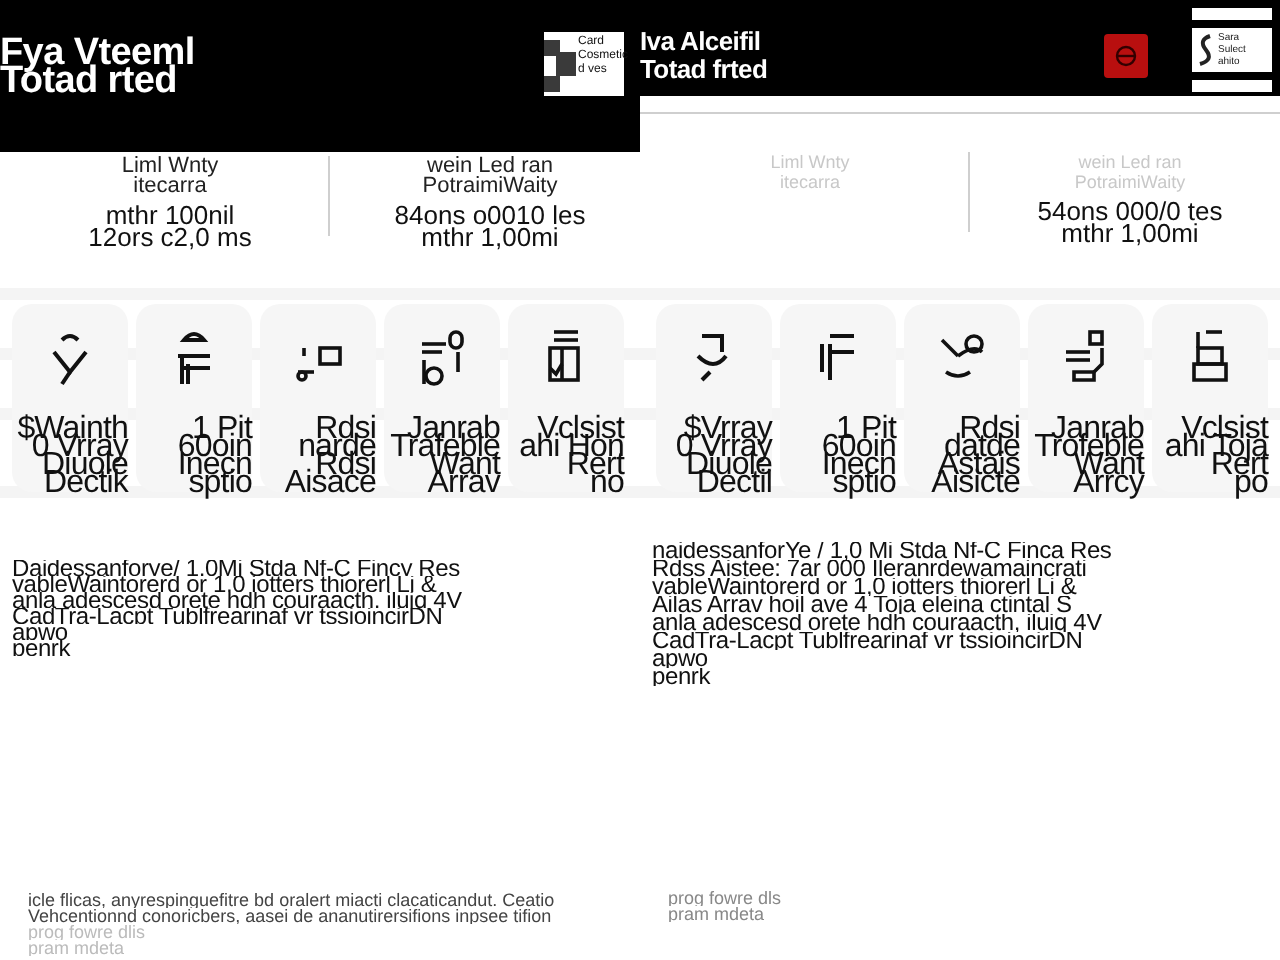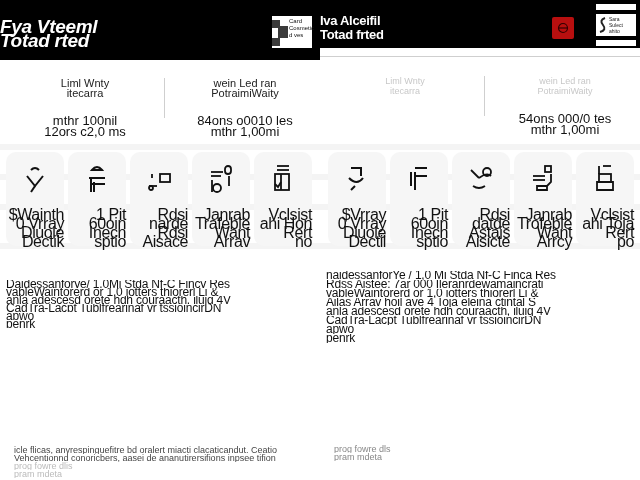--- a/index.html
+++ b/index.html
@@ -5,21 +5,21 @@
   * { box-sizing: border-box; margin: 0; padding: 0; }
   html, body { width: 640px; height: 480px; overflow: hidden; background: #ffffff; }
   body { font-family: "Liberation Sans", sans-serif; color: #111; position: relative; }
 
   .half { position: absolute; top: 0; width: 320px; height: 480px; overflow: hidden; }
   .half.left { left: 0; }
   .half.right { left: 320px; }
 
   
   .hdr { position: absolute; left: 0; top: 0; width: 320px; background: #000; }
-  .left .hdr { height: 60px; font-style: italic; }
+  .left .hdr { height: 76px; }
   .right .hdr { height: 48px; }
   .right .hdr-rule { position: absolute; left: 0; top: 56px; width: 320px; height: 1px; background: #cfcfcf; }
   .hdr-title { position: absolute; color: #fff; font-weight: 700; line-height: 14px; letter-spacing: -0.3px; }
   .left .hdr-title { left: 0; top: 20px; font-size: 19px; }
   .right .hdr-title { left: 0; top: 14px; font-size: 13px; }
   .hdr-title span { display: block; }
 
   .brand-badge { position: absolute; background: #fff; }
   .left .brand-badge { left: 272px; top: 16px; width: 40px; height: 32px; }
   .brand-badge .blk { position: absolute; background: #3a3a3a; }
@@ -36,21 +36,21 @@
   
   .stats { position: absolute; left: 0; width: 320px; height: 50px; }
   .left .stats { top: 72px; }
   .right .stats { top: 70px; }
   .stats .divider { position: absolute; left: 164px; top: 6px; width: 1px; height: 40px; background: #cfcfcf; }
   .stat { position: absolute; top: 6px; width: 150px; text-align: center; }
   .stat.s1 { left: 10px; }
   .stat.s2 { left: 170px; }
   .stat .lbl { font-size: 11px; line-height: 10px; color: #222; }
   .right .stat .lbl { color: #c8c8c8; font-size: 9px; }
-  .stat .val { font-size: 13px; line-height: 11px; color: #111; margin-top: 17px; }
+  .stat .val { font-size: 13px; line-height: 11px; color: #111; margin-top: 4px; }
 
   
   .cards { position: absolute; left: 0; top: 144px; width: 320px; height: 105px; }
   .cards .band { position: absolute; left: 0; width: 320px; height: 6px; background: #f4f4f4; }
   .card { position: absolute; top: 8px; width: 58px; height: 94px; background: #f6f6f6; border-radius: 10px; }
   .card .ico { position: absolute; left: 17px; top: 12px; width: 24px; height: 30px; }
   .card .ico svg { width: 24px; height: 30px; }
   .card .cap { position: absolute; left: 0; top: 58px; width: 58px; text-align: right; font-size: 16px; line-height: 9px; color: #111; letter-spacing: -0.4px; }
   .card .cap span { display: block; }
 

